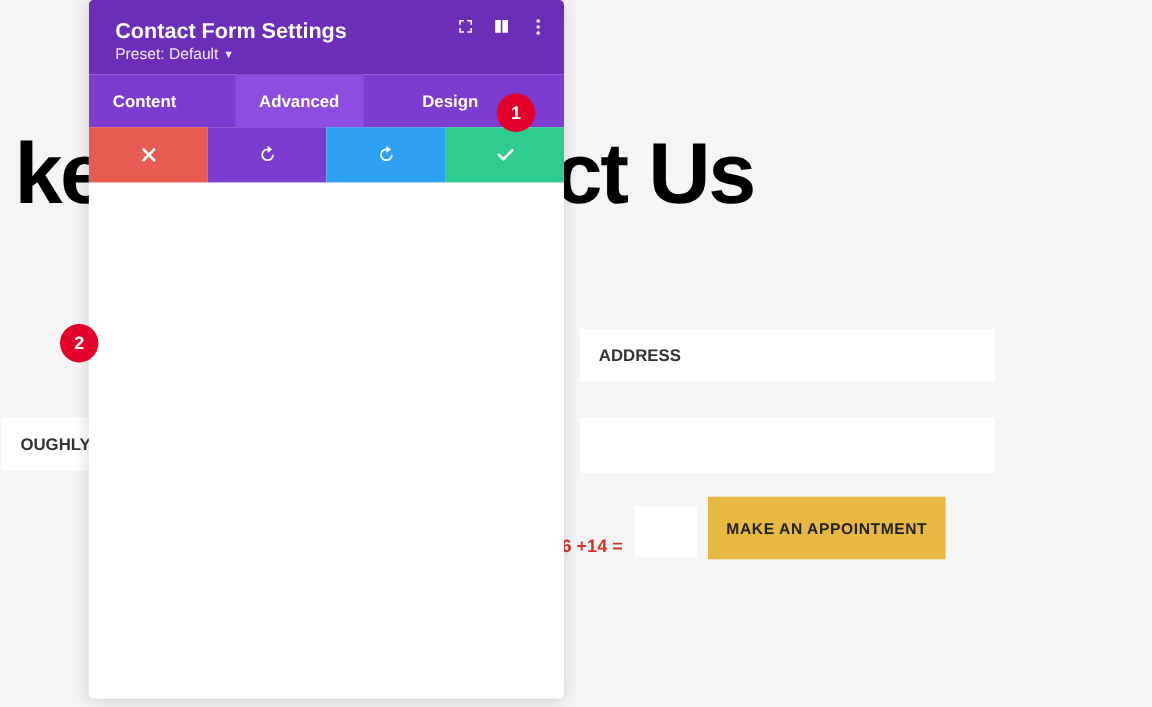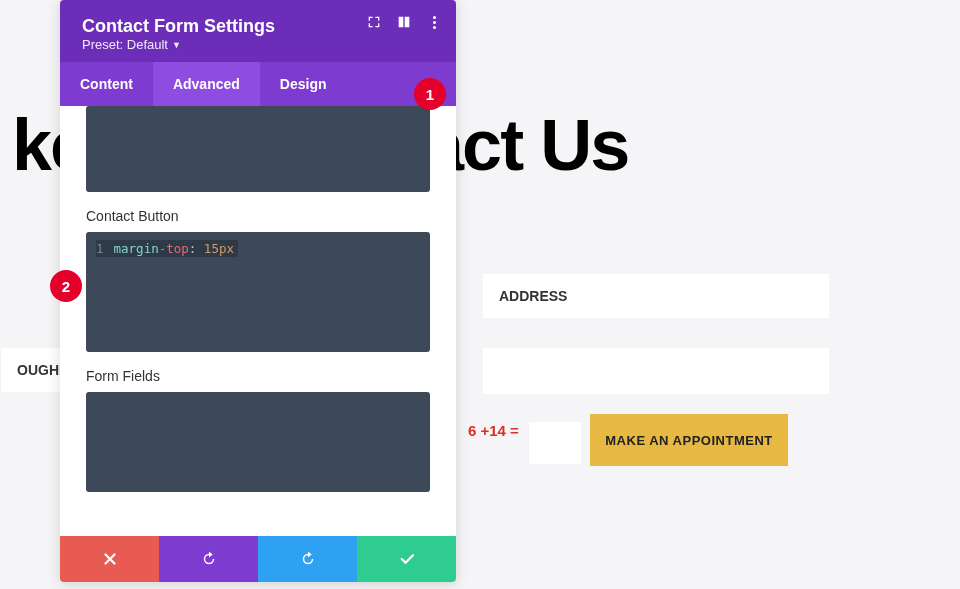--- a/index.html
+++ b/index.html
@@ -31,37 +31,37 @@
     font-weight: 700;
     color: #333;
     margin-left: 27px;
   }
   .bg-field.addr { top: 274px; left: 456px; width: 346px; }
   .bg-field.rough { top: 348px; left: -26px; width: 110px; overflow: hidden; }
   .bg-field.blank { top: 348px; left: 456px; width: 346px; height: 46px; }
   .captcha-row {
     position: absolute;
     top: 422px; left: 468px;
-    display: flex; align-items: flex-start; gap: 10px;
+    display: flex; align-items: flex-end; gap: 10px;
   }
   .captcha-eq { color: #d93025; font-weight: 700; font-size: 15px; }
   .captcha-box { width: 52px; height: 42px; background:#fff; }
   .bg-button {
     position: absolute;
     top: 414px; left: 590px;
     width: 198px; height: 52px;
     background: #e8b942;
     display: flex; align-items: center; justify-content: center;
     font-size: 13px; font-weight: 800; letter-spacing: 0.5px;
     color: #222;
   }
   
   .panel {
     position: absolute;
-    top: 0; left: 60px;
+    top: 0; left: 74px;
     width: 396px;
     background: #fff;
     display: flex;
     flex-direction: column;
     height: 582px;
     box-shadow: 0 2px 14px rgba(0,0,0,0.15);
     border-radius: 4px;
     overflow: hidden;
   }
   .panel-header {
@@ -84,20 +84,21 @@
   .panel-headicons {
     position: absolute; right: 14px; top: 14px;
     display: flex; gap: 14px; align-items: center;
   }
   .panel-headicons svg, .panel-headicons .dots { width:16px; height:16px; fill:#fff; }
   .dots { display:flex; flex-direction:column; gap:2px; align-items:center; justify-content:center;}
   .dots span{ width:3px;height:3px;background:#fff;border-radius:50%; }
   .tabs {
     display: flex;
     background: #7e3bd0;
+    gap: 29px;
   }
   .tab {
     flex: 0 0 auto;
     padding: 14px 20px;
     font-size: 14px;
     font-weight: 600;
     color: #fff;
     cursor: pointer;
   }
   .tab.active {
@@ -207,33 +208,20 @@
           </div>
       </div>
     </div>
 
     <div class="tabs">
       <div class="tab">Content</div>
       <div class="tab active">Advanced</div>
       <div class="tab">Design</div>
     </div>
 
-    <div class="panel-body">
-      <div class="code-block" style="margin-top:0;height:86px"></div>
-
-      <div class="section-label">Contact Button</div>
-      <div class="code-block tall">
-        <span class="code-line-hl">
-          <span class="ln">1</span><span class="tok-prop1">margin</span><span class="tok-prop2">-top</span><span class="tok-colon">: </span><span class="tok-val">15px</span>
-        </span>
-      </div>
-
-      <div class="section-label">Form Fields</div>
-      <div class="code-block" style="height:100px"></div>
-    </div>
 
     <div class="panel-footer">
       <div class="pf-btn del">
         <svg viewBox="0 0 24 24">
             <path d="M18 6L6 18M6 6l12 12" stroke="#fff" stroke-width="3" fill="none" stroke-linecap="round"></path>
           </svg>
       </div>
       <div class="pf-btn undo">
         <svg viewBox="0 0 24 24">
             <path d="M12 5a7 7 0 107 7h-2a5 5 0 11-5-5v3l5-4-5-4v3z"></path>

